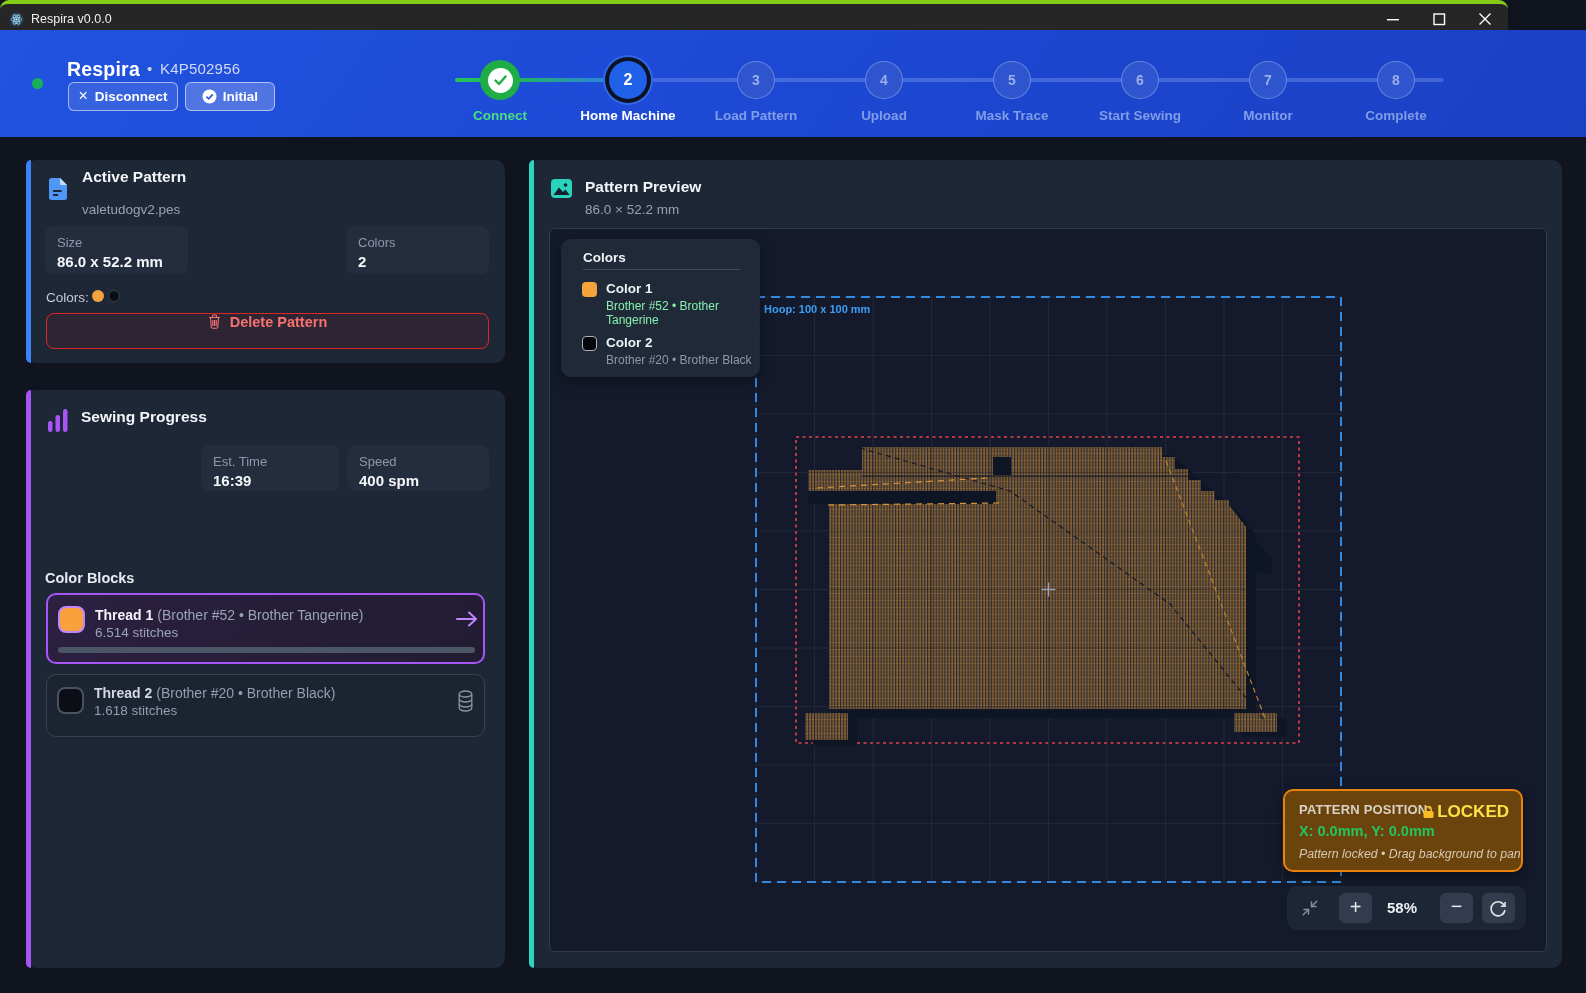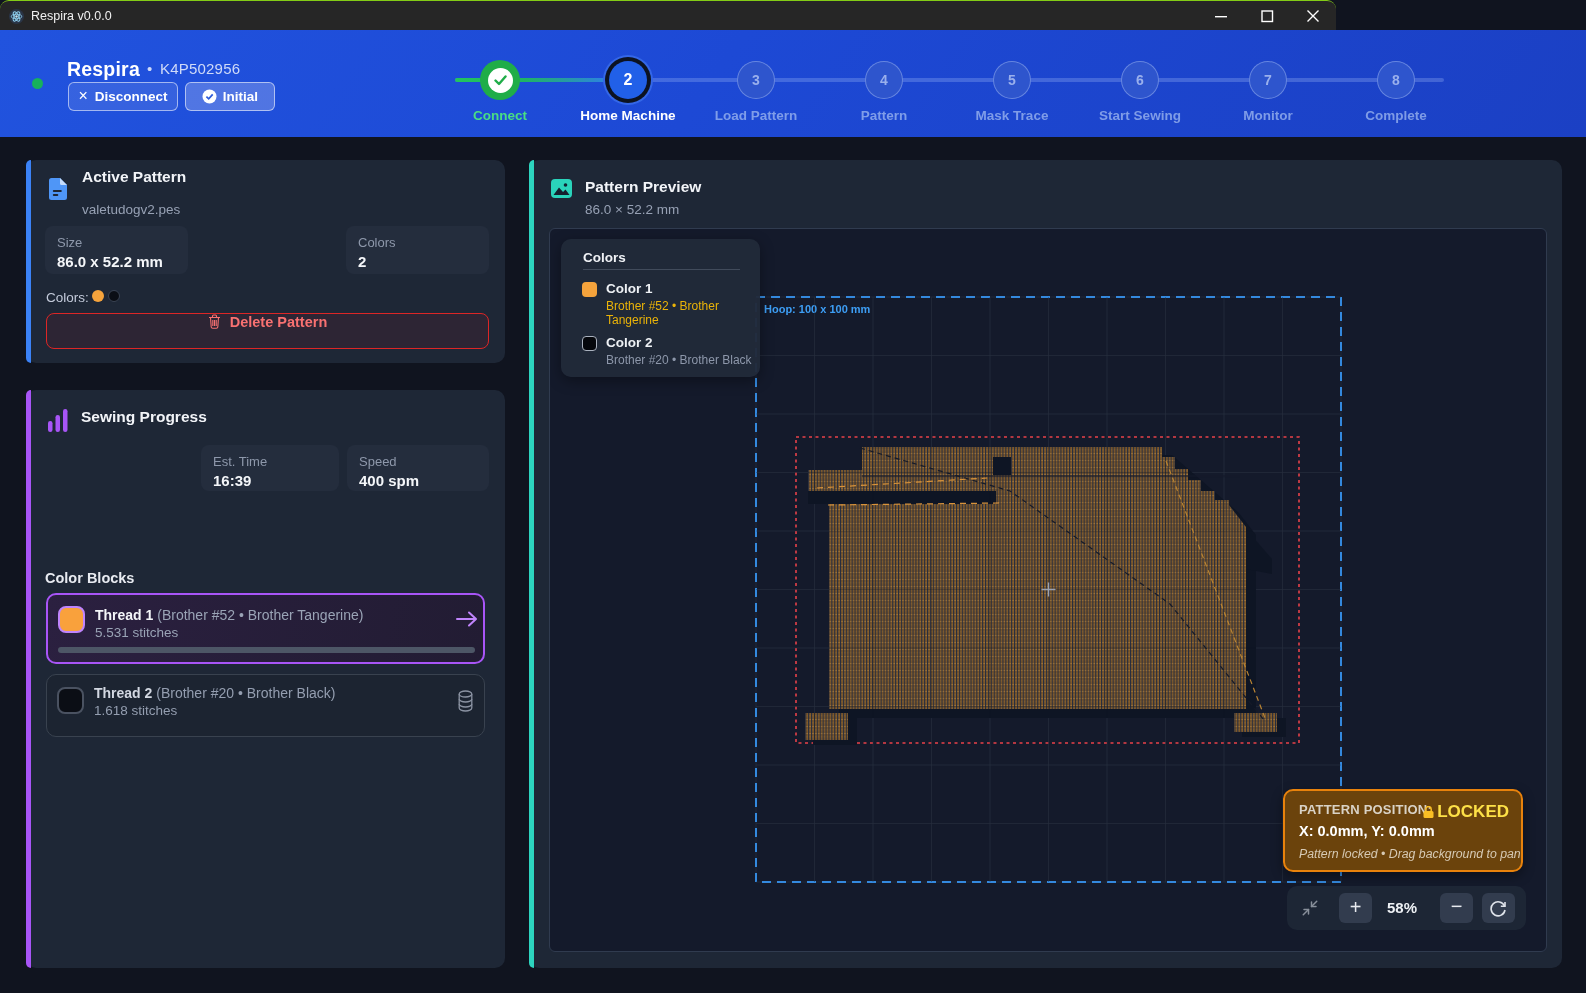--- a/index.html
+++ b/index.html
@@ -1,21 +1,21 @@
 <!DOCTYPE html>
 <html><head>
 <meta charset="utf-8">
 <style>
   * { margin:0; padding:0; box-sizing:border-box; }
   html,body { width:1586px; height:993px; overflow:hidden; background:#10141f;
     font-family:"Liberation Sans", sans-serif; }
   .abs { position:absolute; }
 
   
-  #titlebar { position:absolute; left:0; top:0; width:1336px; height:30px; background:#262626; border-radius:9px 9px 0 0; border-top:1px solid #84cc16; }
+  #titlebar { position:absolute; left:0; top:0; width:1508px; height:30px; background:#262626; border-radius:9px 9px 0 0; border-top:4px solid #84cc16; }
   #titlebar .tb-text { position:absolute; left:31px; top:8px; font-size:12.5px; color:#f0f0f0; }
   .wbtn { position:absolute; top:0; width:46px; height:30px; color:#ffffff; }
 
   
   #header { position:absolute; left:0; top:30px; width:1586px; height:107px;
     background:linear-gradient(125deg,#2153de 0%, #1d49d5 45%, #1b40c4 100%); }
   #hdot { position:absolute; left:32px; top:48px; width:11px; height:11px; border-radius:50%; background:#17b15c; }
   #htitle { position:absolute; left:67px; top:28px; font-size:19.5px; font-weight:bold; color:#ffffff; letter-spacing:0.2px;}
   #hserial { position:absolute; left:147px; top:30px; font-size:15px; color:#cfdaf8; letter-spacing:0.2px; }
   .hbtn { position:absolute; top:52px; height:29px; border-radius:6px; font-size:13.5px; font-weight:bold;
@@ -87,21 +87,21 @@
       <div class="steplbl" style="left:436px;color:#49de83">Connect</div>
       <div class="stepc" style="left:603px;top:25px;width:50px;height:50px;background:#3467e8;">
         <div class="stepc" style="width:46px;height:46px;background:#0c1322;position:static;display:flex;align-items:center;justify-content:center">
         <div class="stepc" style="width:38px;height:38px;background:#2160e8;position:static;display:flex;align-items:center;justify-content:center;color:#fff;font-weight:bold;font-size:16px">2</div>
         </div>
       </div>
       <div class="steplbl" style="left:564px;color:#ffffff">Home Machine</div>
       <div class="stepc" style="left:737px;top:31px;width:38px;height:38px;background:#2e55cd;border:1.5px solid rgba(150,175,240,0.55);color:#9ab0ec;font-size:14px;font-weight:bold">3</div>
       <div class="steplbl" style="left:692px;color:rgba(160,185,240,0.75)">Load Pattern</div>
       <div class="stepc" style="left:865px;top:31px;width:38px;height:38px;background:#2e55cd;border:1.5px solid rgba(150,175,240,0.55);color:#9ab0ec;font-size:14px;font-weight:bold">4</div>
-      <div class="steplbl" style="left:820px;color:rgba(160,185,240,0.75)">Pattern</div>
+      <div class="steplbl" style="left:820px;color:rgba(160,185,240,0.75)">Upload</div>
       <div class="stepc" style="left:993px;top:31px;width:38px;height:38px;background:#2e55cd;border:1.5px solid rgba(150,175,240,0.55);color:#9ab0ec;font-size:14px;font-weight:bold">5</div>
       <div class="steplbl" style="left:948px;color:rgba(160,185,240,0.75)">Mask Trace</div>
       <div class="stepc" style="left:1121px;top:31px;width:38px;height:38px;background:#2e55cd;border:1.5px solid rgba(150,175,240,0.55);color:#9ab0ec;font-size:14px;font-weight:bold">6</div>
       <div class="steplbl" style="left:1076px;color:rgba(160,185,240,0.75)">Start Sewing</div>
       <div class="stepc" style="left:1249px;top:31px;width:38px;height:38px;background:#2e55cd;border:1.5px solid rgba(150,175,240,0.55);color:#9ab0ec;font-size:14px;font-weight:bold">7</div>
       <div class="steplbl" style="left:1204px;color:rgba(160,185,240,0.75)">Monitor</div>
       <div class="stepc" style="left:1377px;top:31px;width:38px;height:38px;background:#2e55cd;border:1.5px solid rgba(150,175,240,0.55);color:#9ab0ec;font-size:14px;font-weight:bold">8</div>
       <div class="steplbl" style="left:1332px;color:rgba(160,185,240,0.75)">Complete</div>
     </div>
 </div>
@@ -151,21 +151,21 @@
       <div class="statlbl">Speed</div>
       <div class="statval">400 spm</div>
     </div>
 
 
   <div class="abs" style="left:19px;top:180px;font-size:14.5px;font-weight:bold;color:#e8ebf1">Color Blocks</div>
 
   <div class="abs" style="left:20px;top:203px;width:439px;height:71px;border:2px solid #a855f7;border-radius:10px;background:linear-gradient(100deg,#2b2040,#221c33)">
     <div class="abs" style="left:10px;top:11px;width:27px;height:27px;border-radius:8px;background:#f9a13c;border:2px solid #c084fc"></div>
     <div class="abs" style="left:47px;top:12px;font-size:14px;color:#9aa4b6"><span style="font-weight:bold;color:#f4f6f9">Thread 1</span> (Brother #52 • Brother Tangerine)</div>
-    <div class="abs" style="left:47px;top:30px;font-size:13.5px;color:#9aa4b6">5.531 stitches</div>
+    <div class="abs" style="left:47px;top:30px;font-size:13.5px;color:#9aa4b6">6.514 stitches</div>
     <svg class="abs" style="left:408px;top:15px" width="22" height="18" viewBox="0 0 22 18">
         <path d="M1 9 h18 M13 2.5 L20 9 L13 15.5" stroke="#c084fc" stroke-width="2" fill="none" stroke-linecap="round" stroke-linejoin="round"></path>
       </svg>
     <div class="abs" style="left:10px;top:52px;width:417px;height:6px;border-radius:3px;background:#4d5666"></div>
   </div>
 
   <div class="abs" style="left:20px;top:284px;width:439px;height:63px;border:1.5px solid #39424f;border-radius:10px;background:#1c2431">
     <div class="abs" style="left:10px;top:12px;width:27px;height:27px;border-radius:8px;background:#0b0e15;border:2px solid #4a5261"></div>
     <div class="abs" style="left:47px;top:10px;font-size:14px;color:#949eb0"><span style="font-weight:bold;color:#d3d8e2">Thread 2</span> (Brother #20 • Brother Black)</div>
     <div class="abs" style="left:47px;top:28px;font-size:13.5px;color:#949eb0">1.618 stitches</div>
@@ -268,34 +268,34 @@
         <line x1="267" y1="259" x2="437" y2="249" stroke="#d8933c" stroke-width="1.2" stroke-dasharray="6,5"></line>
         <line x1="278" y1="276" x2="451" y2="274" stroke="#d8933c" stroke-width="1.2" stroke-dasharray="6,5"></line>
         <path d="M491.5 360.5 h14 M498.5 353.5 v14" stroke="#9aa2b2" stroke-width="1.4"></path>
       </svg>
 
     <div class="abs" style="left:11px;top:10px;width:199px;height:138px;background:rgba(33,42,57,0.96);border-radius:10px;overflow:hidden;box-shadow:0 4px 14px rgba(0,0,0,0.35)">
       <div class="abs" style="left:22px;top:11px;font-size:13.5px;font-weight:bold;color:#f0f2f6">Colors</div>
       <div class="abs" style="left:22px;top:30px;width:157px;height:1px;background:#414b5b"></div>
       <div class="abs" style="left:21px;top:43px;width:15px;height:15px;border-radius:4px;background:#f5a33c"></div>
       <div class="abs" style="left:45px;top:42px;font-size:13.5px;font-weight:bold;color:#eef1f5">Color 1</div>
-      <div class="abs" style="left:45px;top:60px;font-size:12px;color:#eab308;line-height:14px">Brother #52 • Brother<br>Tangerine</div>
+      <div class="abs" style="left:45px;top:60px;font-size:12px;color:#86efac;line-height:14px">Brother #52 • Brother<br>Tangerine</div>
       <div class="abs" style="left:21px;top:97px;width:15px;height:15px;border-radius:4px;background:#05070c;border:1px solid #aab2bf"></div>
       <div class="abs" style="left:45px;top:96px;font-size:13.5px;font-weight:bold;color:#eef1f5">Color 2</div>
       <div class="abs" style="left:45px;top:114px;font-size:12px;color:#8d97aa;white-space:nowrap">Brother #20 • Brother Black</div>
     </div>
 
     <div class="abs" style="left:733px;top:560px;width:240px;height:83px;background:#6b430c;border:2px solid #e8820c;border-radius:10px;box-shadow:0 4px 12px rgba(0,0,0,0.4)">
       <div class="abs" style="left:14px;top:11px;font-size:13px;font-weight:bold;color:#d9d2c6;letter-spacing:0.2px">PATTERN POSITION:</div>
       <div class="abs" style="right:12px;top:11px;font-size:17px;font-weight:bold;color:#fde047">
         <svg width="11" height="12" viewBox="0 0 11 12" style="margin-right:3px;vertical-align:-1px">
             <rect x="0.5" y="5" width="10" height="7" rx="1.5" fill="#fbbf24"></rect>
             <path d="M2.8 5 v-1.7 a2.7 2.7 0 0 1 5.4 0 v1.7" stroke="#fbbf24" stroke-width="1.5" fill="none"></path>
           </svg>LOCKED</div>
-      <div class="abs" style="left:14px;top:32px;font-size:14.5px;font-weight:bold;color:#ffffff">X: 0.0mm, Y: 0.0mm</div>
+      <div class="abs" style="left:14px;top:32px;font-size:14.5px;font-weight:bold;color:#22c55e">X: 0.0mm, Y: 0.0mm</div>
       <div class="abs" style="left:14px;top:56px;font-size:12.3px;font-style:italic;color:#d6c9b4;white-space:nowrap">Pattern locked • Drag background to pan</div>
     </div>
 
     <div class="abs" style="left:737px;top:657px;width:239px;height:44px;background:rgba(30,39,54,0.95);border-radius:10px">
       <svg class="abs" style="left:14px;top:13px;opacity:0.6" width="18" height="18" viewBox="0 0 24 24">
           <g stroke="#cfd5de" stroke-width="2" fill="none" stroke-linecap="round" stroke-linejoin="round">
             <polyline points="4,14 10,14 10,20"></polyline>
             <polyline points="20,10 14,10 14,4"></polyline>
             <line x1="14" y1="10" x2="21" y2="3"></line>
             <line x1="3" y1="21" x2="10" y2="14"></line>

